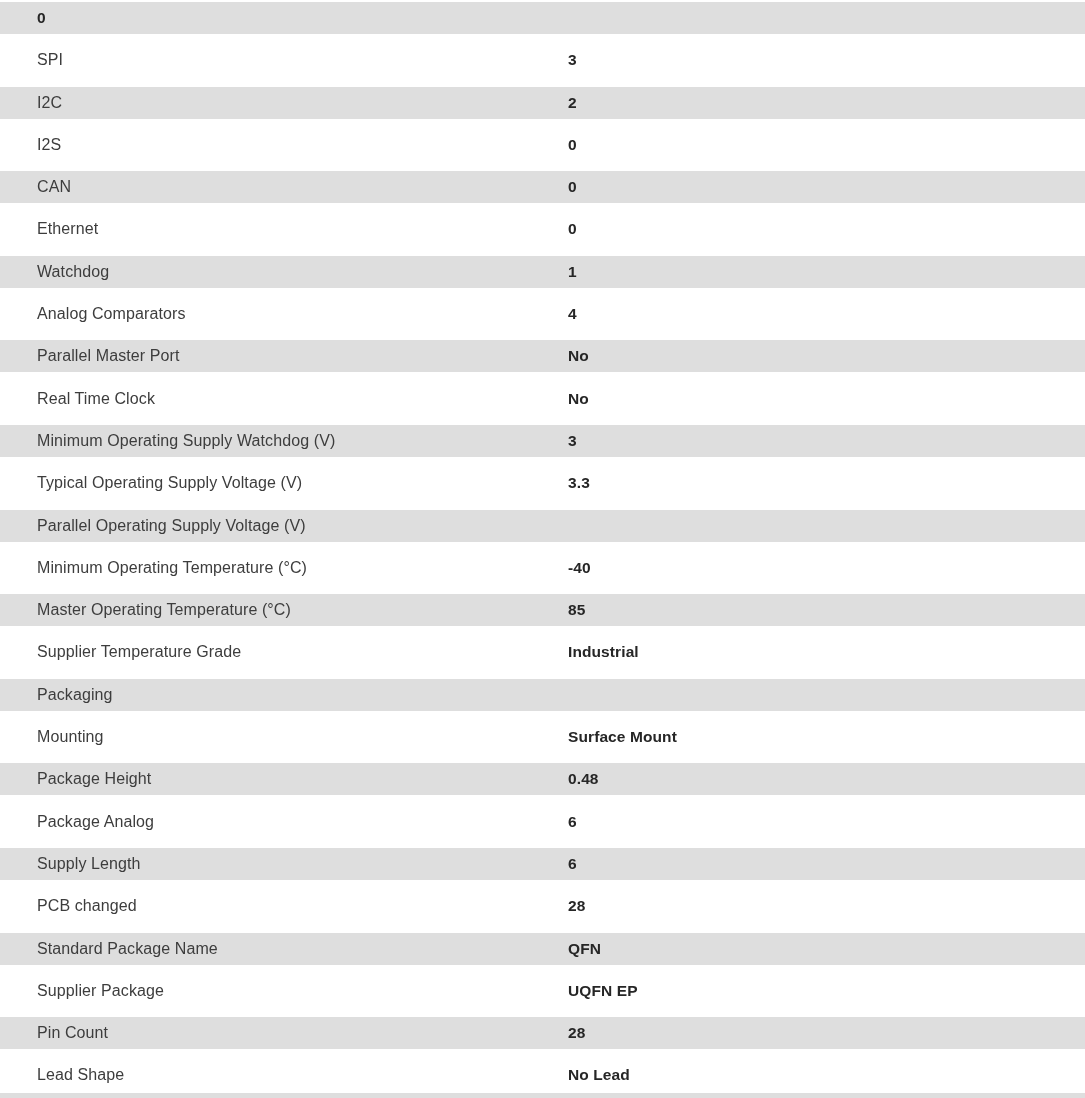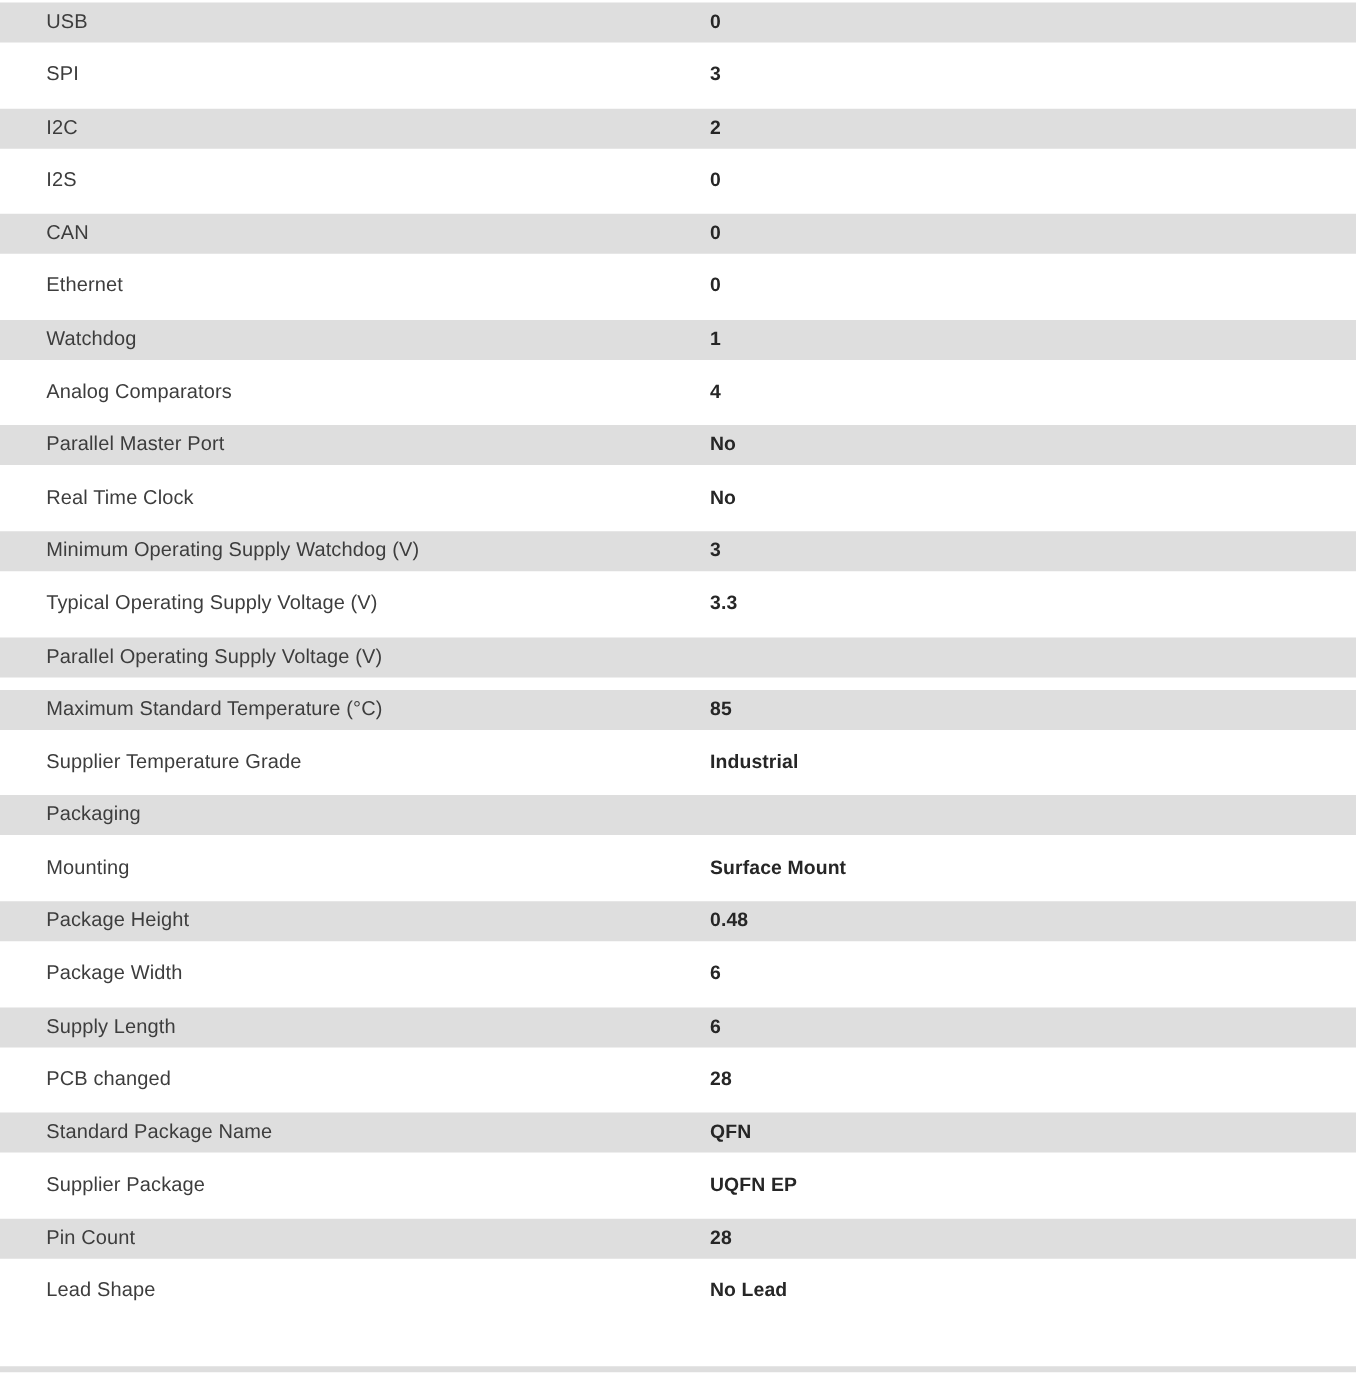--- a/index.html
+++ b/index.html
@@ -54,21 +54,20 @@
     width: 100%;
     height: 5px;
     background: var(--stripe, #dedede);
   }
 </style>
 </head>
 <body>
 
 <div id="spec-table">
   <div class="row stripe">
-    <span class="label">USB</span>
     <span class="value">0</span>
   </div>
 
   <div class="row">
     <span class="label">SPI</span>
     <span class="value">3</span>
   </div>
 
   <div class="row stripe">
     <span class="label">I2C</span>
@@ -117,23 +116,27 @@
 
   <div class="row">
     <span class="label">Typical Operating Supply Voltage (V)</span>
     <span class="value">3.3</span>
   </div>
 
   <div class="row stripe">
     <span class="label">Parallel Operating Supply Voltage (V)</span>
   </div>
 
+  <div class="row">
+    <span class="label">Minimum Operating Temperature (°C)</span>
+    <span class="value">-40</span>
+  </div>
 
   <div class="row stripe">
-    <span class="label">Maximum Standard Temperature (°C)</span>
+    <span class="label">Master Operating Temperature (°C)</span>
     <span class="value">85</span>
   </div>
 
   <div class="row">
     <span class="label">Supplier Temperature Grade</span>
     <span class="value">Industrial</span>
   </div>
 
   <div class="row stripe">
     <span class="label">Packaging</span>
@@ -143,21 +146,21 @@
     <span class="label">Mounting</span>
     <span class="value">Surface Mount</span>
   </div>
 
   <div class="row stripe">
     <span class="label">Package Height</span>
     <span class="value">0.48</span>
   </div>
 
   <div class="row">
-    <span class="label">Package Width</span>
+    <span class="label">Package Analog</span>
     <span class="value">6</span>
   </div>
 
   <div class="row stripe">
     <span class="label">Supply Length</span>
     <span class="value">6</span>
   </div>
 
   <div class="row">
     <span class="label">PCB changed</span>

